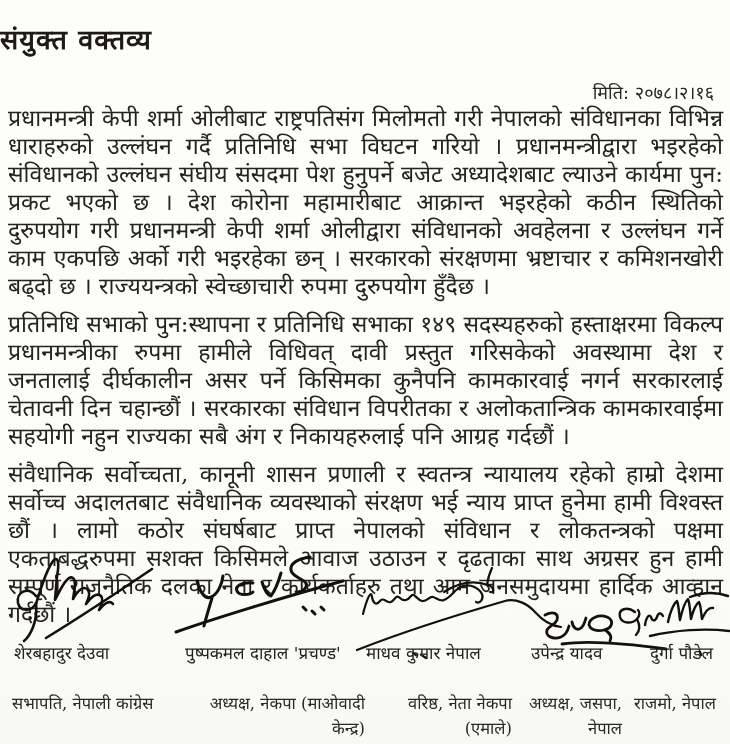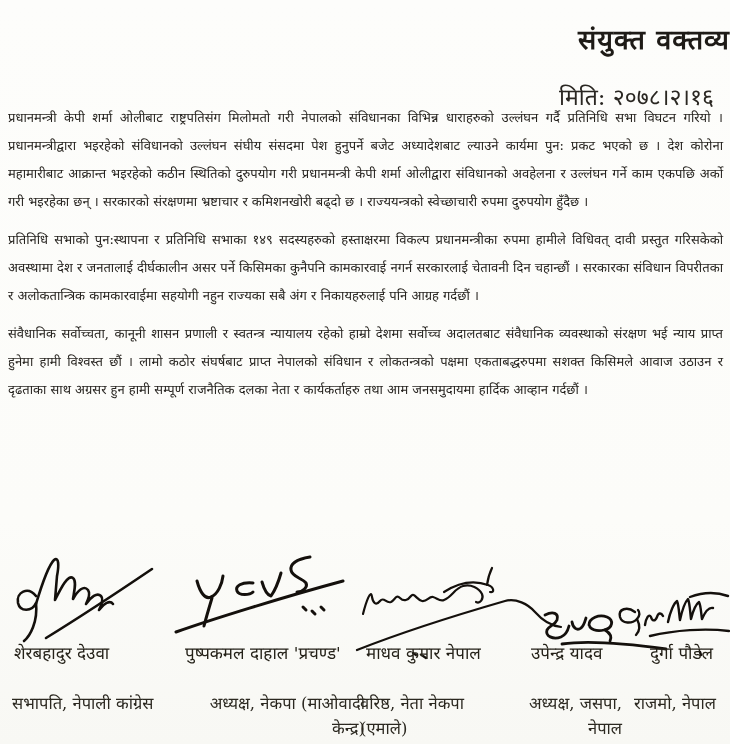--- a/index.html
+++ b/index.html
@@ -10,54 +10,54 @@
   .page{
     position:relative;
     width:730px;height:744px;
     margin:0 auto;
     background:linear-gradient(180deg,#fdfdfb 0%,#fcfcf9 70%,#f8f8f4 100%);
     overflow:hidden;
     color:#26231f;
   }
   .doc-title{
     position:absolute;top:20px;left:0;right:0;
-    text-align:right;
+    text-align:left;
     font-size:27px;font-weight:bold;
     letter-spacing:1px;
     color:#1e1b17;
   }
   .doc-date{
     position:absolute;top:80px;right:16px;
-    font-size:23px;
+    font-size:18px;
     color:#2a2722;
   }
   .body-text{
     position:absolute;top:104px;left:8px;right:7px;
   }
   .body-text p{
     margin:0 0 10px 0;
-    font-size:13px;
+    font-size:23px;
     line-height:28px;
     text-align:justify;
     color:#26231f;
   }
   .sig-layer{
     position:absolute;left:0;top:525px;width:730px;height:150px;
     pointer-events:none;
   }
   .sig-layer path{
     fill:none;stroke:#14100c;stroke-linecap:round;stroke-linejoin:round;
   }
   .sig-name{
     position:absolute;top:641px;
     font-size:17px;white-space:nowrap;color:#242118;
   }
   .sig-title{
     position:absolute;top:691px;
-    font-size:16.5px;line-height:25px;color:#2b2820;
+    font-size:16.5px;line-height:25px;color:#2b2820;text-align:right;
   }
   .nowrap{white-space:nowrap;}
   .center{text-align:right;}
 </style>
 </head>
 <body>
 
 <div class="page">
 
   <div class="doc-title">संयुक्त वक्तव्य</div>

